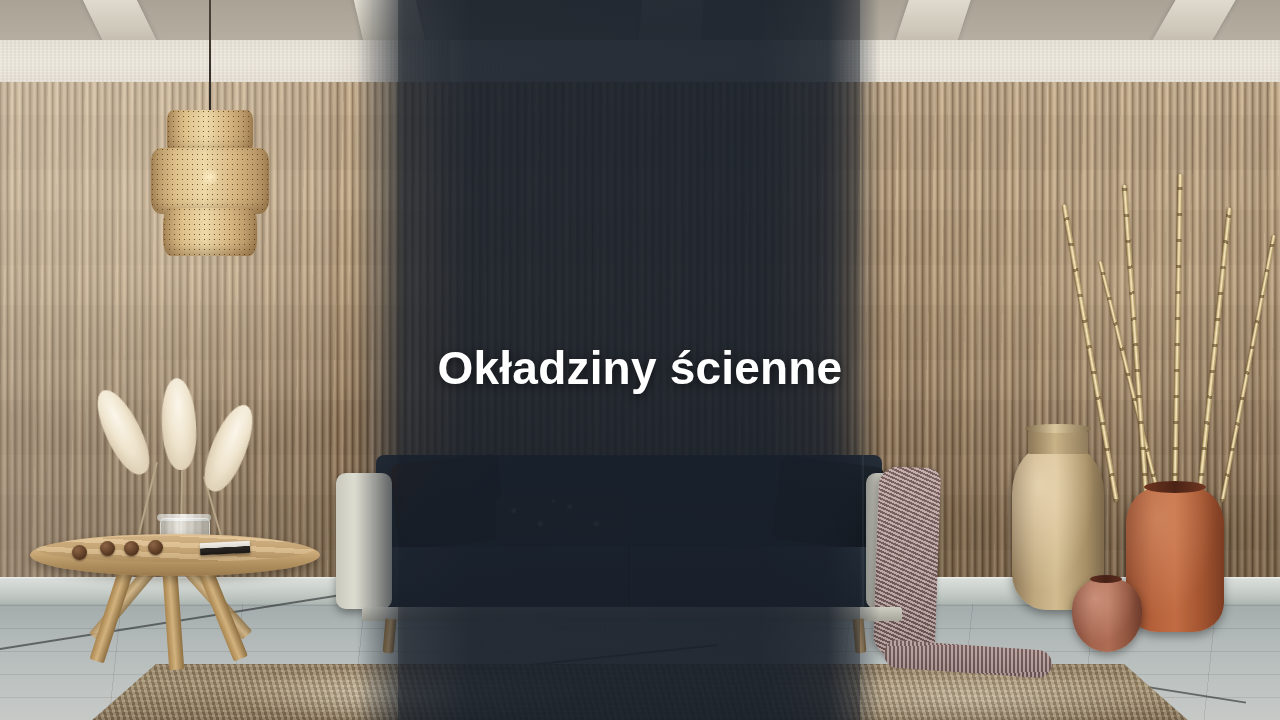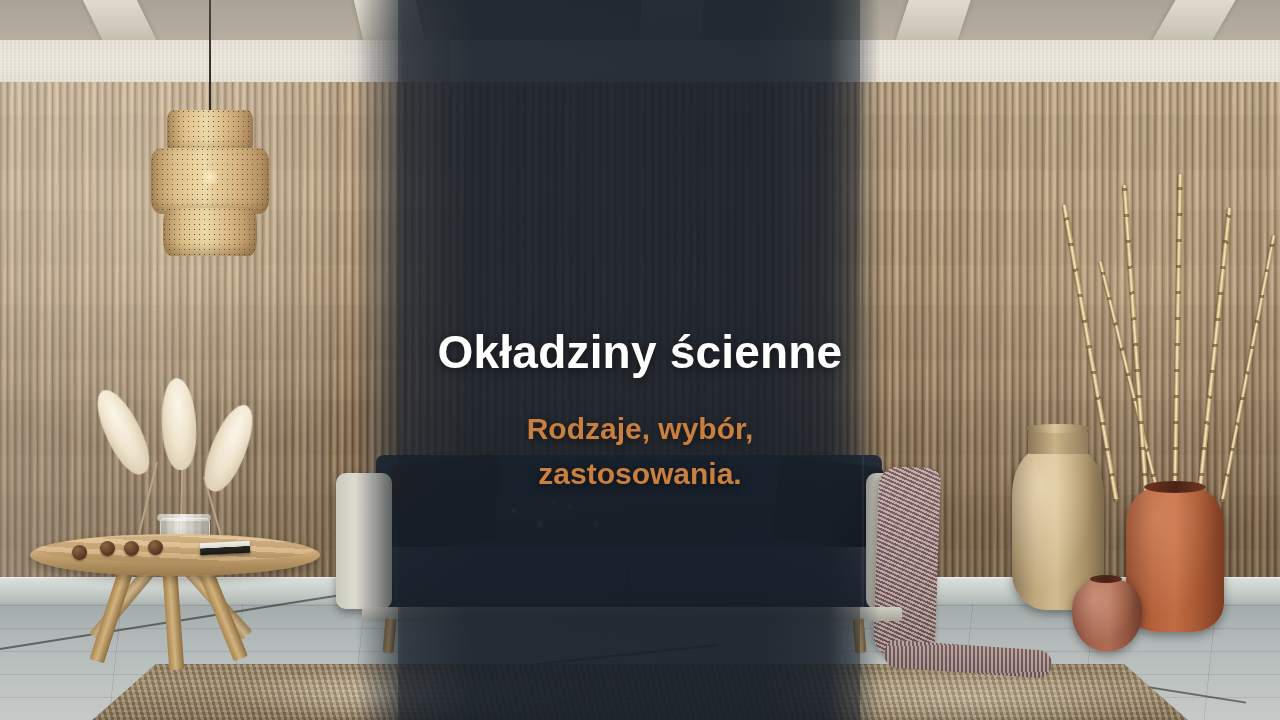--- a/index.html
+++ b/index.html
@@ -381,21 +381,21 @@
   .oe-r{left:862px;}
 
   
   .hero{
     position:absolute;left:0;top:0;width:1280px;height:720px;
     display:flex;flex-direction:column;align-items:center;justify-content:flex-start;
     padding-top:328px;box-sizing:border-box;
   }
   .hero-title{
     font-size:46px;font-weight:bold;color:#ffffff;
-    letter-spacing:.2px;line-height:1.08;margin:0;
+    letter-spacing:.2px;line-height:1.08;margin:16px;
     text-shadow:0 2px 10px rgba(0,0,0,.55);
     text-align:center;
   }
   .hero-sub{
     margin:28px 0 0 0;
     font-size:30px;font-weight:bold;color:#c97f3d;
     line-height:1.52;text-align:center;max-width:330px;
     text-shadow:0 2px 8px rgba(0,0,0,.55);
   }
 </style>
@@ -507,16 +507,15 @@
     <div class="mouth"></div>
   </div>
 
   <div class="overlay"></div>
   <div class="overlay-core"></div>
   <div class="overlay-edge oe-l"></div>
   <div class="overlay-edge oe-r"></div>
 
   <div class="hero">
     <h1 class="hero-title">Okładziny ścienne</h1>
-    <p class="hero-sub">Rodzaje, wybór, zastosowania.</p>
   </div>
 
 </div>
 
 </body></html>

